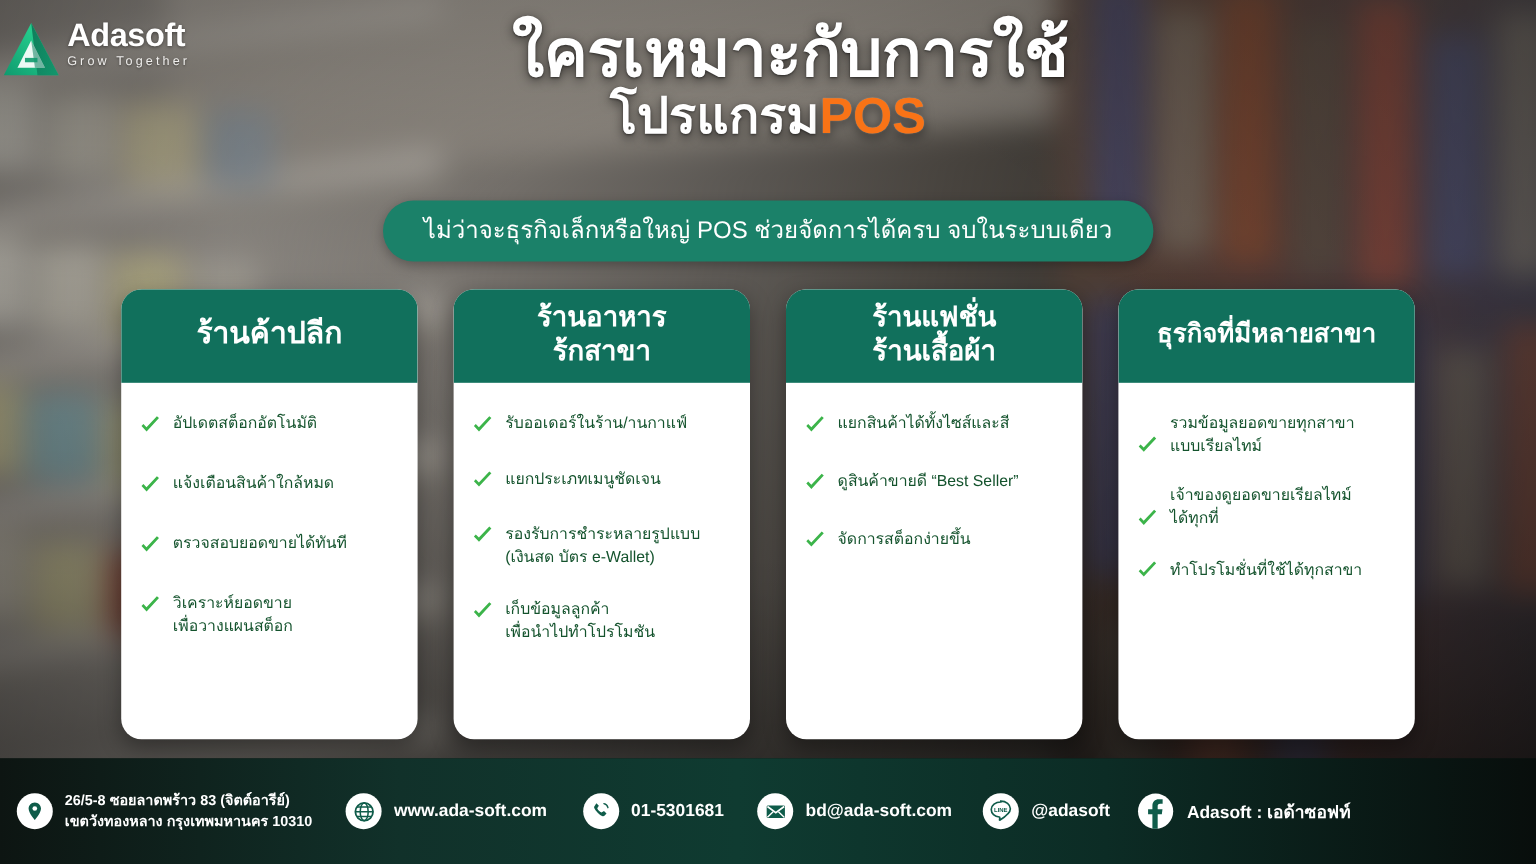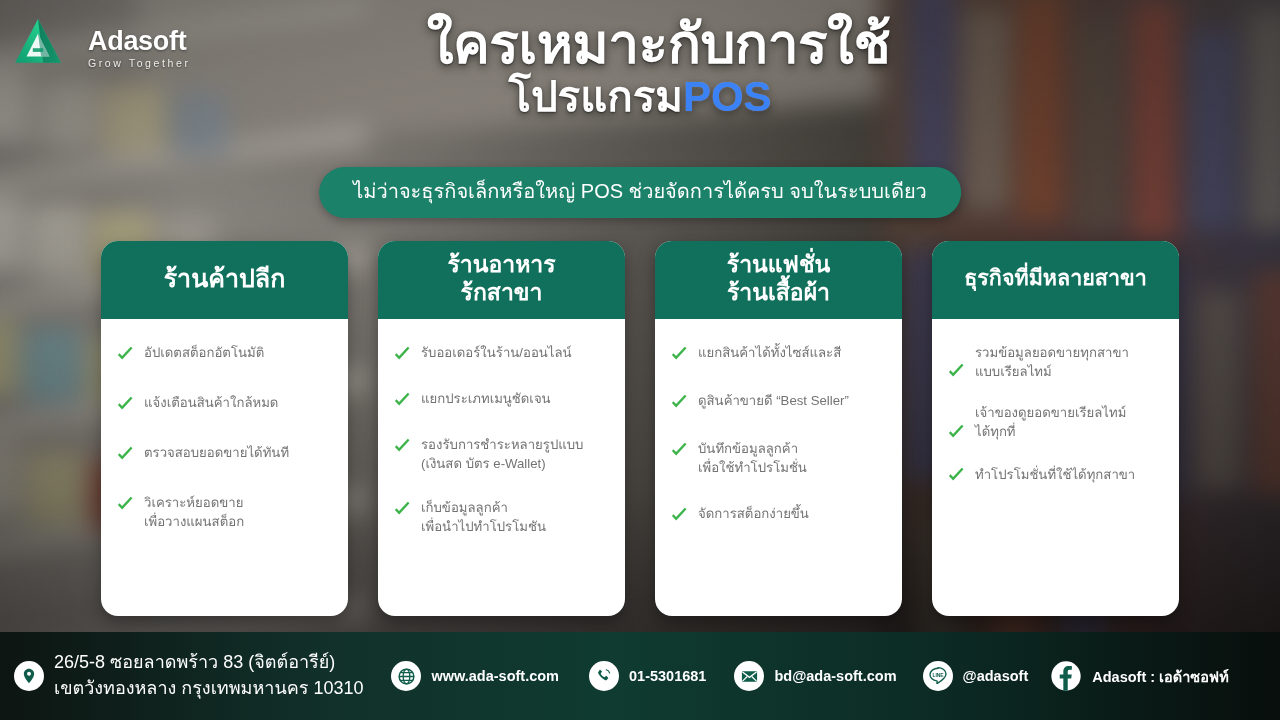--- a/index.html
+++ b/index.html
@@ -72,22 +72,22 @@
   .overlay {
     position: absolute; inset: 0;
     background:
       linear-gradient(180deg, rgba(20,18,16,.30) 0%, rgba(20,18,16,.18) 30%,
                       rgba(18,16,14,.34) 68%, rgba(12,11,10,.62) 100%),
       radial-gradient(ellipse at 50% 38%, rgba(0,0,0,0) 30%, rgba(0,0,0,.35) 100%);
   }
 
   
   .logo {
-    position: absolute; left: 12px; top: 16px;
-    display: flex; align-items: flex-end; gap: 24px;
+    position: absolute; left: 0; top: 16px;
+    display: flex; align-items: flex-start; gap: 4px;
   }
   .logo-mark { width: 52px; height: 52px; display:block; }
   .logo-text { line-height: 1; }
   .logo-name {
     font-size: 27px; font-weight: 700; color: #ffffff;
     letter-spacing: -0.3px;
     text-shadow: 0 1px 3px rgba(0,0,0,.45);
   }
   .logo-tag {
     font-size: 10.5px; color: #f0efed; letter-spacing: 2.6px;
@@ -105,21 +105,21 @@
     line-height: 1.12; letter-spacing: -0.5px;
     text-shadow: 0 3px 10px rgba(0,0,0,.55), 0 1px 2px rgba(0,0,0,.5);
     padding-left: 37px;
   }
   .title-sub {
     font-size: 42px; font-weight: 700; color: #ffffff;
     line-height: 1.1; margin-top: -2px;
     text-shadow: 0 3px 9px rgba(0,0,0,.55), 0 1px 2px rgba(0,0,0,.5);
   }
   .title-sub .pos {
-    color: #3b82f6;
+    color: #f97316;
     text-shadow: 0 3px 9px rgba(0,0,0,.5), 0 0 1px rgba(255,255,255,.5);
   }
 
   
   .pill {
     position: absolute; left: 50%; transform: translateX(-50%);
     top: 167px;
     padding: 8px 34px 11px;
     background: #1b8169;
     border-radius: 26px;
@@ -165,21 +165,21 @@
     display: flex; align-items: flex-start; gap: 9px;
     margin-bottom: 30px;
   }
   .feature:last-child { margin-bottom: 0; }
   .check {
     flex: 0 0 20px; width: 20px; height: 20px;
     margin-top: 1px;
   }
   .check svg { display: block; width: 20px; height: 20px; }
   .feature-text {
-    font-size: 13.2px; color: #737373; line-height: 1.45;
+    font-size: 13.2px; color: #14532d; line-height: 1.45;
     font-weight: 500;
   }
 
   
   .card.c1 .feature { margin-bottom: 29px; }
   .card.c2 .feature { margin-bottom: 25px; }
   .card.c3 .feature { margin-bottom: 27px; }
   .card.c4 .feature { margin-bottom: 22px; align-items: flex-end; }
 
   
@@ -192,21 +192,21 @@
     padding: 0 14px;
   }
   .f-item { display: flex; align-items: center; gap: 10px; }
   .f-ico {
     flex: 0 0 30px; width: 30px; height: 30px; border-radius: 50%;
     background: #ffffff;
     display: flex; align-items: center; justify-content: center;
   }
   .f-ico svg { display: block; }
   .f-text { color: #ffffff; font-size: 14.5px; font-weight: 700; white-space: nowrap; }
-  .f-addr { color: #ffffff; font-size: 18px; font-weight: 400; line-height: 1.42; }
+  .f-addr { color: #ffffff; font-size: 12px; font-weight: 700; line-height: 1.42; }
   .f-gap-a { width: 28px; } .f-gap-b { width: 30px; }
   .f-gap-c { width: 28px; } .f-gap-d { width: 26px; }
   .f-gap-e { width: 22px; }
   .fb-ico {
     flex: 0 0 32px; width: 32px; height: 32px;
   }
 </style>
 </head>
 <body>
 
@@ -342,21 +342,21 @@
       <div class="card-head two-line">
         <span><span>ร้านอาหาร</span><br><span>ร้กสาขา</span></span>
       </div>
       <div class="card-body">
         <div class="feature">
           <span class="check">
               <svg viewBox="0 0 24 24">
                 <path d="M3.5 13.2 L8.6 18.6 L21 5.2 L18.9 3.4 L8.5 14.4 L5.4 11.2 Z" fill="#3cb44a"></path>
               </svg>
             </span>
-          <span class="feature-text">รับออเดอร์ในร้าน/ออนไลน์</span>
+          <span class="feature-text">รับออเดอร์ในร้าน/านกาแฟ์</span>
         </div>
         <div class="feature">
           <span class="check">
               <svg viewBox="0 0 24 24">
                 <path d="M3.5 13.2 L8.6 18.6 L21 5.2 L18.9 3.4 L8.5 14.4 L5.4 11.2 Z" fill="#3cb44a"></path>
               </svg>
             </span>
           <span class="feature-text">แยกประเภทเมนูชัดเจน</span>
         </div>
         <div class="feature">
@@ -391,28 +391,20 @@
             </span>
           <span class="feature-text">แยกสินค้าได้ทั้งไซส์และสี</span>
         </div>
         <div class="feature">
           <span class="check">
               <svg viewBox="0 0 24 24">
                 <path d="M3.5 13.2 L8.6 18.6 L21 5.2 L18.9 3.4 L8.5 14.4 L5.4 11.2 Z" fill="#3cb44a"></path>
               </svg>
             </span>
           <span class="feature-text">ดูสินค้าขายดี “Best Seller”</span>
-        </div>
-        <div class="feature">
-          <span class="check">
-              <svg viewBox="0 0 24 24">
-                <path d="M3.5 13.2 L8.6 18.6 L21 5.2 L18.9 3.4 L8.5 14.4 L5.4 11.2 Z" fill="#3cb44a"></path>
-              </svg>
-            </span>
-          <span class="feature-text">บันทึกข้อมูลลูกค้า<br>เพื่อใช้ทำโปรโมชั่น</span>
         </div>
         <div class="feature">
           <span class="check">
               <svg viewBox="0 0 24 24">
                 <path d="M3.5 13.2 L8.6 18.6 L21 5.2 L18.9 3.4 L8.5 14.4 L5.4 11.2 Z" fill="#3cb44a"></path>
               </svg>
             </span>
           <span class="feature-text">จัดการสต็อกง่ายขึ้น</span>
         </div>
       </div>

